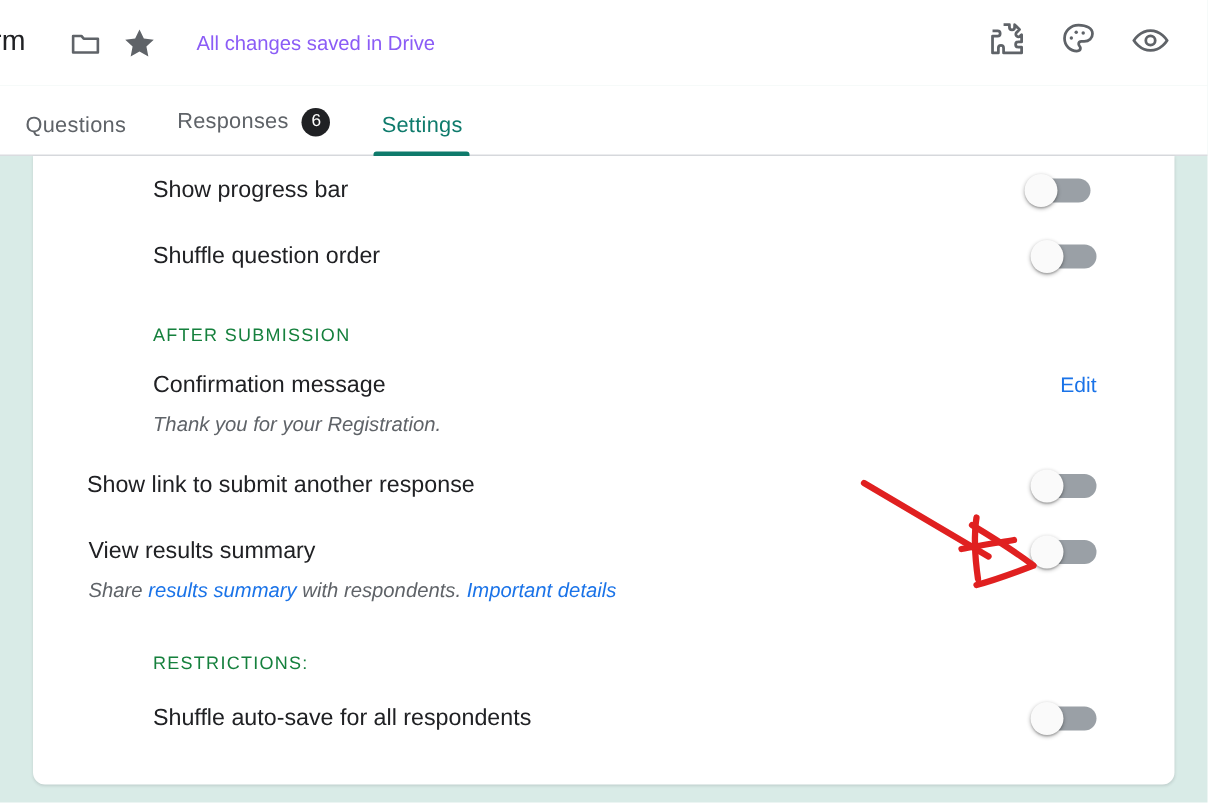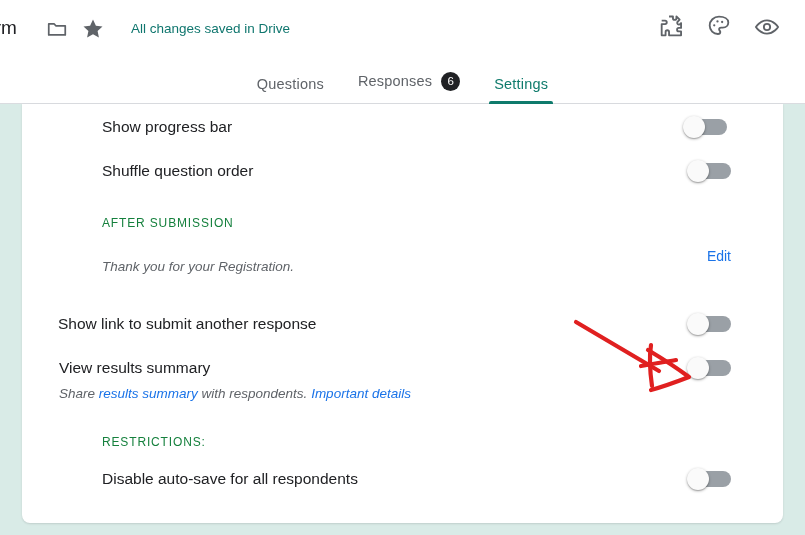--- a/index.html
+++ b/index.html
@@ -37,42 +37,41 @@
     display: flex;
     align-items: center;
     justify-content: center;
   }
   .ic-folder { left: 45px; top: 18px; width: 24px; height: 22px; }
   .ic-star   { left: 81px; top: 17px; width: 24px; height: 24px; }
   .save-status {
     position: absolute;
     left: 131px; top: 21px;
     font-size: 13.5px;
-    color: #0f766e;
+    color: #8b5cf6;
     white-space: nowrap;
   }
   .ic-addons  { left: 658px; top: 13px; width: 26px; height: 26px; }
   .ic-theme   { left: 706px; top: 13px; width: 26px; height: 26px; }
   .ic-preview { left: 754px; top: 14px; width: 26px; height: 26px; }
 
   
   .tabstrip {
     position: absolute;
     left: 0; top: 57px;
     width: 805px; height: 47px;
     background: #ffffff;
     border-bottom: 1px solid #dadce0;
   }
   .tabs {
     position: absolute;
     left: 0; top: 0;
     width: 805px; height: 47px;
     display: flex;
     align-items: flex-end;
-    justify-content: center;
     gap: 0px;
   }
   .tab {
     position: relative;
     padding: 0 17px 13px 17px;
     font-size: 14.5px;
     color: #5f6368;
     letter-spacing: .2px;
     cursor: pointer;
     display: flex;
@@ -275,20 +274,21 @@
         <div class="track"></div>
         <div class="knob"></div>
       </div>
     </div>
   </div>
 
   <div class="section-label" id="s-after">AFTER SUBMISSION</div>
 
   <div class="row" id="r-confirm">
     <div class="row-text">
+      <div class="row-title">Confirmation message</div>
       <div class="row-sub italic">Thank you for your Registration.</div>
     </div>
     <div class="edit-link">Edit</div>
   </div>
 
   <div class="row" id="r-showlink">
     <div class="row-text">
       <div class="row-title">Show link to submit another response</div>
     </div>
     <div class="toggle-wrap">
@@ -311,21 +311,21 @@
         <div class="track"></div>
         <div class="knob"></div>
       </div>
     </div>
   </div>
 
   <div class="section-label" id="s-restrict">RESTRICTIONS:</div>
 
   <div class="row" id="r-autosave">
     <div class="row-text">
-      <div class="row-title">Disable auto-save for all respondents</div>
+      <div class="row-title">Shuffle auto-save for all respondents</div>
     </div>
     <div class="toggle-wrap">
       <div class="toggle">
         <div class="track"></div>
         <div class="knob"></div>
       </div>
     </div>
   </div>
 
 </div>

